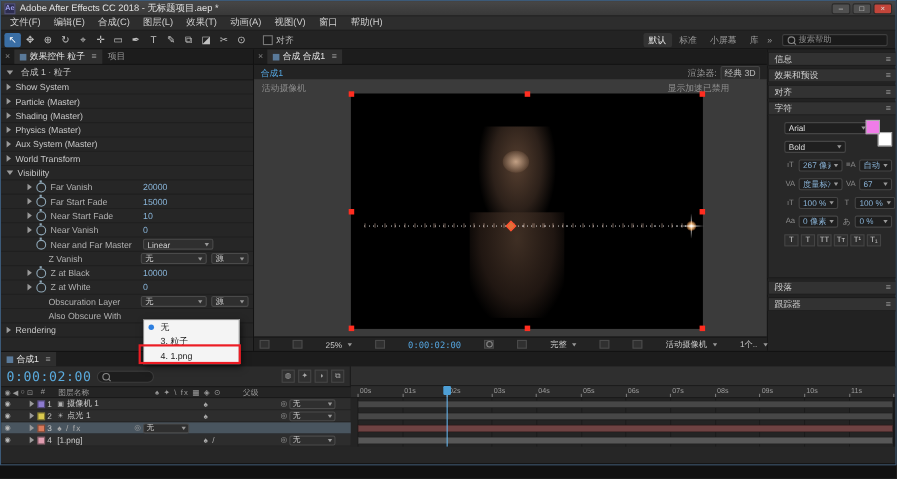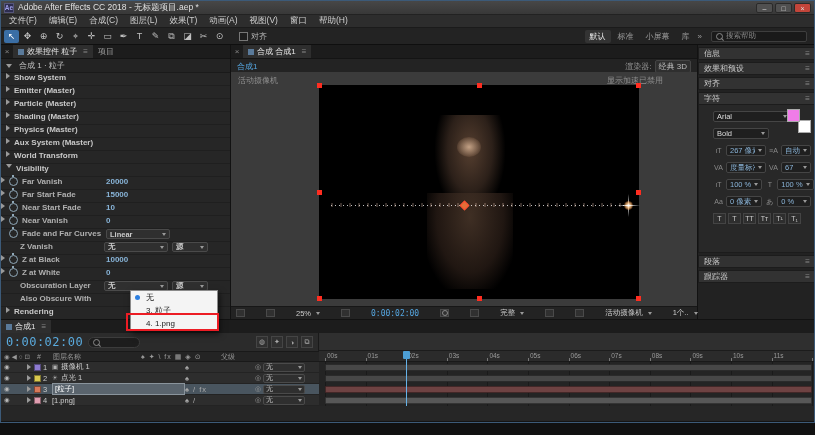--- a/index.html
+++ b/index.html
@@ -52,23 +52,23 @@
   .pmenu{color:#8a8a8a;margin-left:3px;}
   .caret{width:0;height:0;border-left:2.5px solid transparent;border-right:2.5px solid transparent;border-top:3px solid #999;margin-left:3px;flex:none;}
   .tri{width:0;height:0;border-left:4px solid #9a9a9a;border-top:3px solid transparent;border-bottom:3px solid transparent;margin-right:4px;flex:none;}
   .tri.open{border-left:3px solid transparent;border-right:3px solid transparent;border-top:4px solid #9a9a9a;border-bottom:none;}
 
   
   .fx-panel{position:absolute;left:0;top:44px;width:230px;height:274px;background:#262626;border-right:1px solid #121212;box-sizing:border-box;}
   .fx-subheader{height:13px;display:flex;align-items:center;gap:3px;padding-left:5px;background:#232323;
                 border-bottom:1px solid #1a1a1a;font-size:8px;color:#c0c0c0;}
   .fx-rows{font-size:8px;}
-  .fx-row{height:13px;display:flex;align-items:flex-start;border-bottom:1px solid rgba(0,0,0,.18);box-sizing:border-box;font-weight:bold;}
+  .fx-row{height:13px;display:flex;align-items:center;border-bottom:1px solid rgba(0,0,0,.18);box-sizing:border-box;}
   .fx-row.grp{padding-left:5px;}
-  .fx-row.ind{padding-left:0;}
+  .fx-row.ind{padding-left:24px;}
   .tri-sp{width:8px;flex:none;display:inline-block;}
   .sw-sp{width:11px;flex:none;display:inline-block;}
   .stopwatch{width:7px;height:7px;border:1px solid #8fa8b8;border-radius:50%;margin-right:4px;flex:none;position:relative;}
   .stopwatch::before{content:'';position:absolute;left:2px;top:-3px;width:2px;height:2px;background:#8fa8b8;}
   .fx-glabel{color:#c8c8c8;white-space:nowrap;}
   .fx-label{color:#b0b0b0;width:84px;white-space:nowrap;overflow:hidden;flex:none;}
   .fx-value{color:#88b4d8;}
   .fx-select{display:inline-flex;align-items:center;justify-content:space-between;height:10px;background:#2f2f2f;
              border:1px solid #4a4a4a;border-radius:2px;padding:0 3px;margin-right:4px;box-sizing:border-box;width:64px;}
   .fx-select .selval{color:#ccc;font-size:7.5px;white-space:nowrap;overflow:hidden;}
@@ -306,24 +306,20 @@
       <span class="tri open"></span>
       <span>合成 1 · 粒子</span>
     </div>
     <div class="fx-rows">
         <div class="fx-row grp">
           <span class="tri"></span>
           <span class="fx-glabel">Show System</span>
         </div>
         <div class="fx-row grp">
           <span class="tri"></span>
-          <span class="fx-glabel">Emitter (Master)</span>
-        </div>
-        <div class="fx-row grp">
-          <span class="tri"></span>
           <span class="fx-glabel">Particle (Master)</span>
         </div>
         <div class="fx-row grp">
           <span class="tri"></span>
           <span class="fx-glabel">Shading (Master)</span>
         </div>
         <div class="fx-row grp">
           <span class="tri"></span>
           <span class="fx-glabel">Physics (Master)</span>
         </div>
@@ -359,21 +355,21 @@
         </div>
         <div class="fx-row ind">
           <span class="tri"></span>
           <span class="stopwatch"></span>
           <span class="fx-label">Near Vanish</span>
           <span class="fx-value">0</span>
         </div>
         <div class="fx-row ind">
           <span class="tri-sp"></span>
           <span class="stopwatch"></span>
-          <span class="fx-label">Fade and Far Curves</span>
+          <span class="fx-label">Near and Far Master</span>
           <span class="fx-select">
             <span class="selval">Linear</span>
             <span class="caret"></span>
           </span>
         </div>
         <div class="fx-row ind">
           <span class="tri-sp"></span>
           <span class="sw-sp"></span>
           <span class="fx-label">Z Vanish</span>
           <span class="fx-select">
@@ -652,21 +648,20 @@
               <span class="selval">无</span>
               <span class="caret"></span>
             </span>
           </span>
         </div>
         <div class="tl-row selected">
           <span class="av"><span class="eye">◉</span></span>
           <span class="tri rowtri"></span>
           <span class="chip" style="background: rgb(216, 121, 90);"></span>
           <span class="lnum">3</span>
-          <span class="lname">[粒子]</span>
           <span class="lswitches">♠ / fx</span>
           <span class="lparent">
             <span class="pick">◎</span>
             <span class="parent-select">
               <span class="selval">无</span>
               <span class="caret"></span>
             </span>
           </span>
         </div>
         <div class="tl-row">

